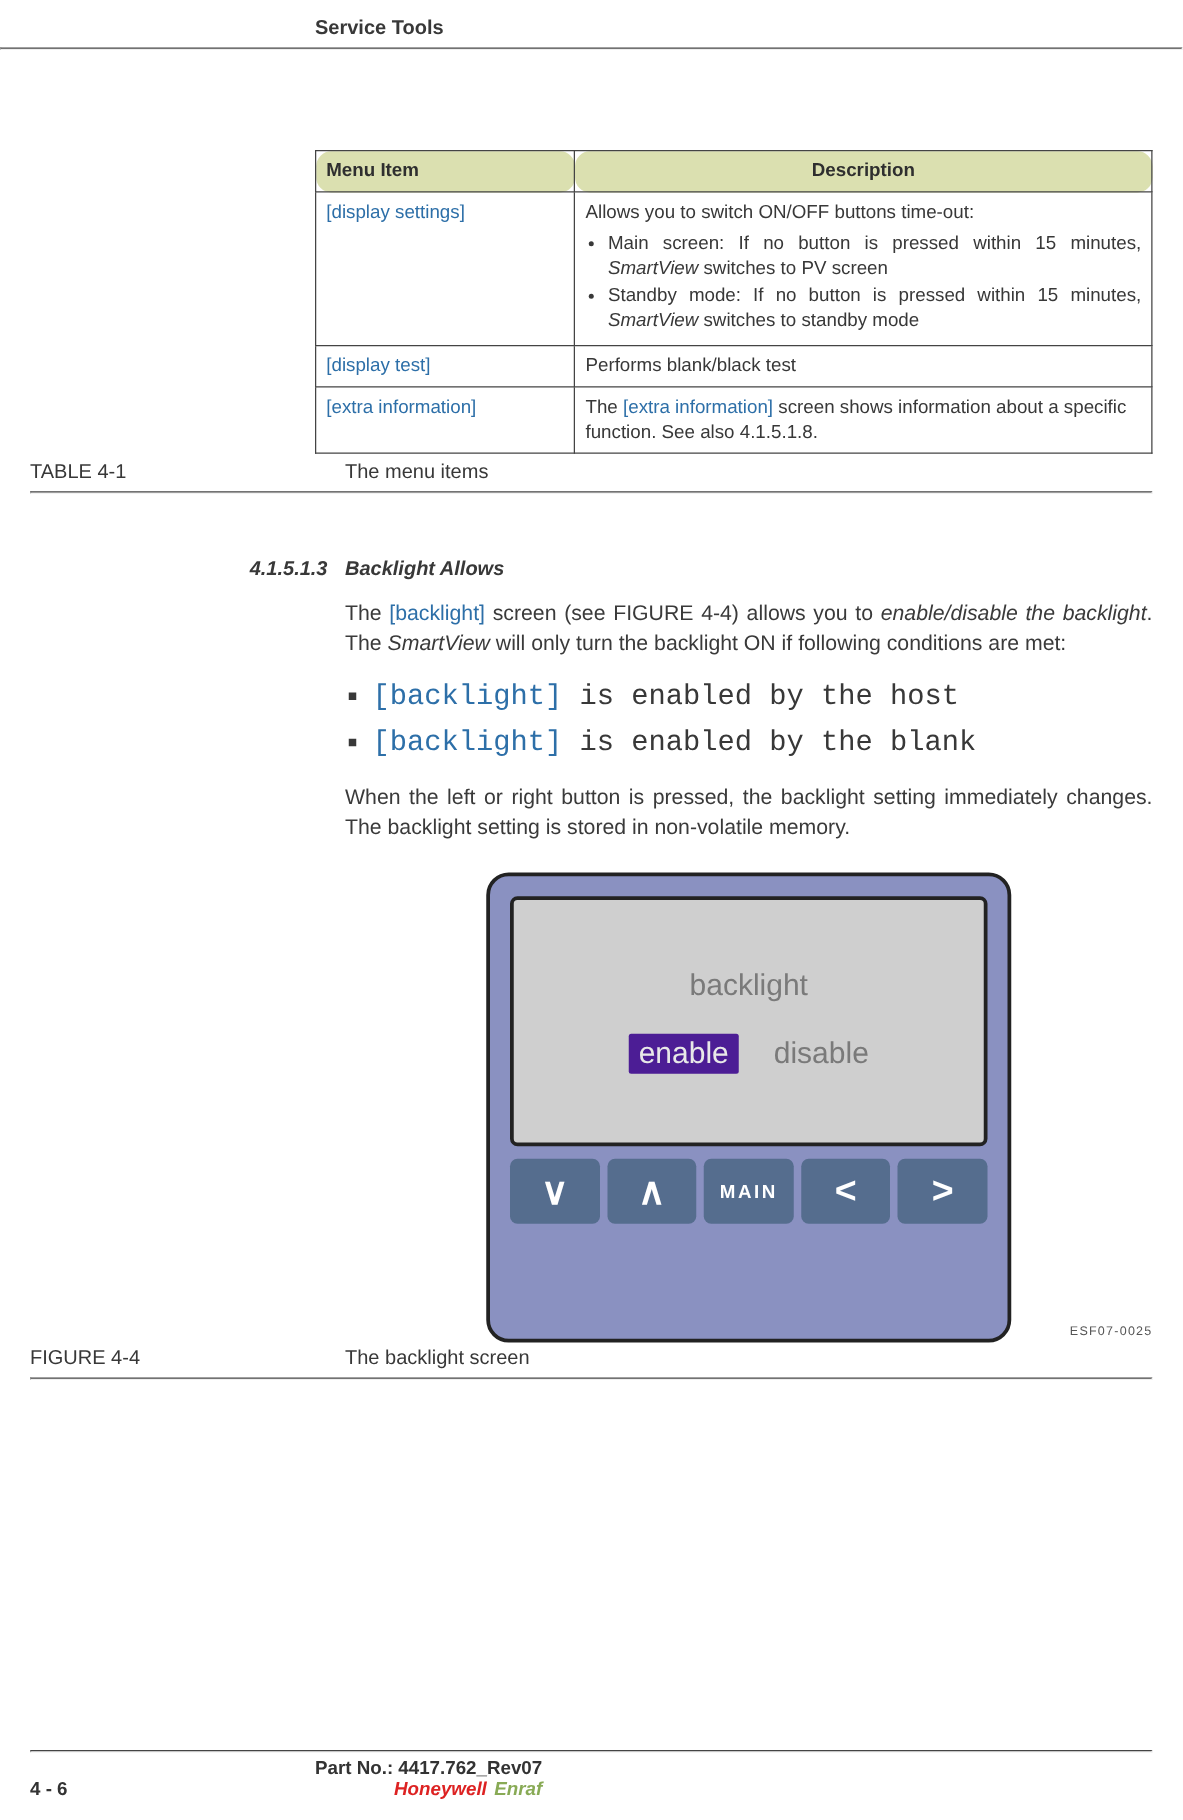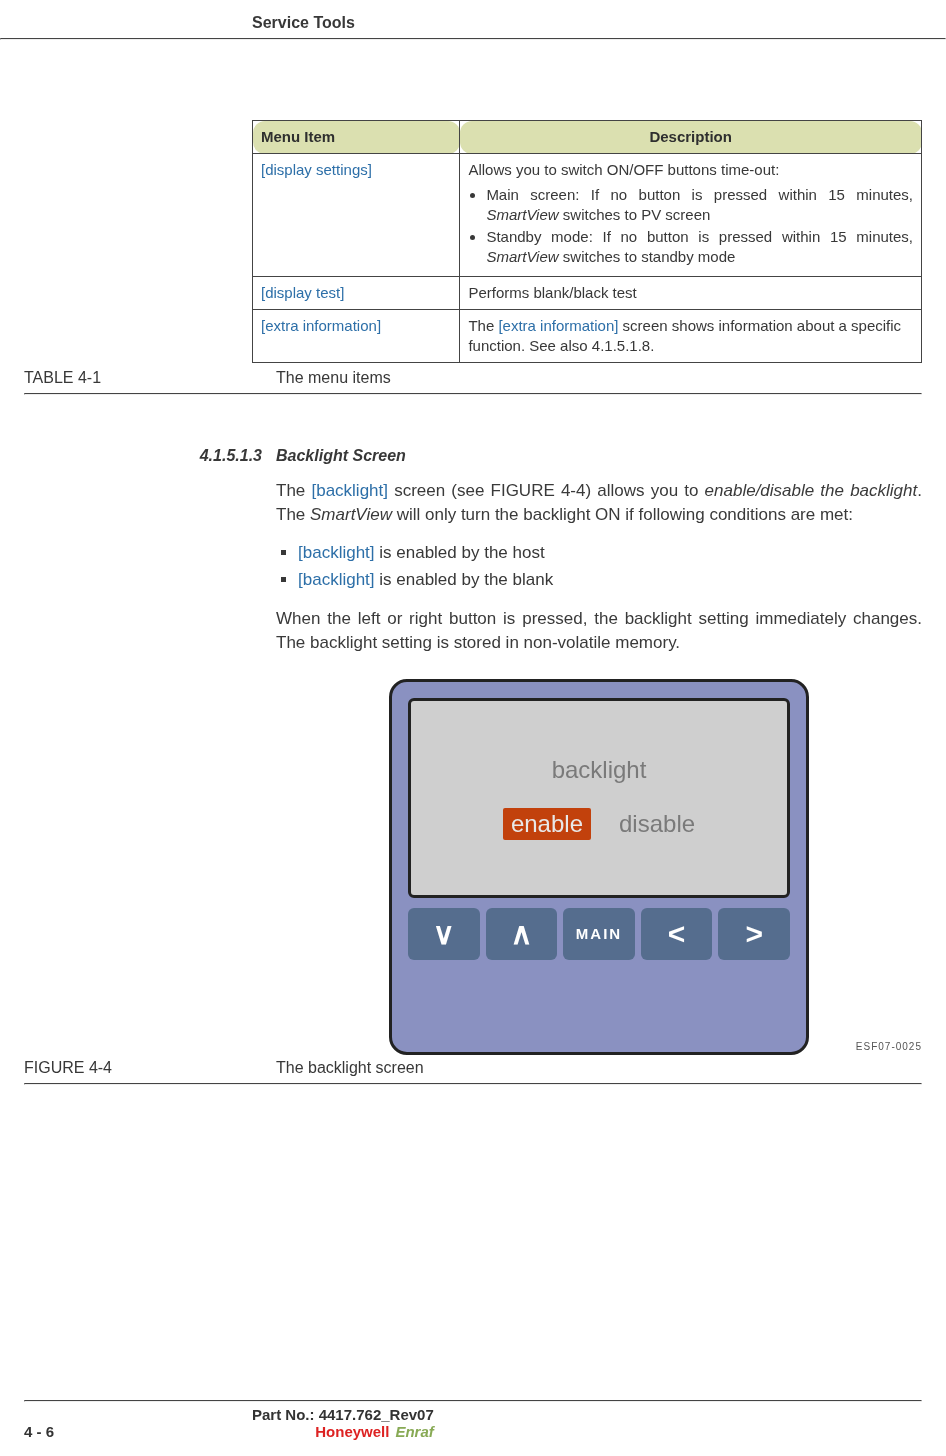--- a/index.html
+++ b/index.html
@@ -81,22 +81,23 @@
     font-size: 17px;
     text-align: justify;
     line-height: 1.4;
     color: #3a3a3a;
   }
   .body-text .italic { font-style: italic; }
   ul.square {
     margin: 12px 0 0 252px;
     padding-left: 22px;
     list-style: square;
-    font-size: 17px;
+    font-size: 23px;
     line-height: 1.6;
+    font-family: Liberation Mono, monospace;
   }
   .figure-wrap {
     margin: 24px 0 0 252px;
     display: flex;
     justify-content: center;
     position: relative;
   }
   .device {
     width: 420px;
     height: 376px;
@@ -122,21 +123,21 @@
     color: #7a7a7a;
   }
   .screen-title { font-size: 24px; }
   .screen-options {
     display: flex;
     gap: 28px;
     font-size: 24px;
     align-items: center;
   }
   .opt-selected {
-    background: #c2410c;
+    background: #4c1d95;
     color: #e8e8e8;
     padding: 2px 8px;
     border-radius: 2px;
   }
   .btn-row {
     display: flex;
     gap: 6px;
     margin-top: 10px;
     justify-content: center;
   }
@@ -173,21 +174,21 @@
     display: flex;
     align-items: flex-end;
     font-size: 15px;
     font-weight: bold;
     color: #333;
   }
   .footer-row .pgnum { width: 228px; }
   .footer-row .mid { flex: 1; }
   .footer-row .right { text-align: right; }
   .logo { font-weight: bold; }
-  .logo .hw { color: #d22; }
+  .logo .hw { color: #d22; font-style: italic; }
   .logo .en { color: #8a5; font-style: italic; font-weight: bold; margin-left: 6px; }
 </style>
 </head>
 <body>
 
 <div class="page">
   <div class="header-space"></div>
   <div class="section-header">Service Tools</div>
   <hr class="header-rule">
 
@@ -231,21 +232,21 @@
     </div>
 
     <div class="caption-row">
       <div class="lbl">TABLE  4-1</div>
       <div class="txt">The menu items</div>
     </div>
     <hr class="caption-rule">
 
     <div class="subsection-row">
       <div class="num">4.1.5.1.3</div>
-      <div class="title">Backlight Screen</div>
+      <div class="title">Backlight Allows</div>
     </div>
 
     <div class="body-text">
       <span>The </span><span class="menu-link">[backlight]</span><span> screen (see FIGURE 4-4) allows you to </span><span class="italic">enable/disable the backlight</span><span>. The </span><span class="italic">SmartView</span><span> will only turn the backlight ON if following conditions are met:</span>
     </div>
 
     <ul class="square">
       <li>
         <span class="menu-link">[backlight]</span><span> is enabled by the host</span>
       </li>

